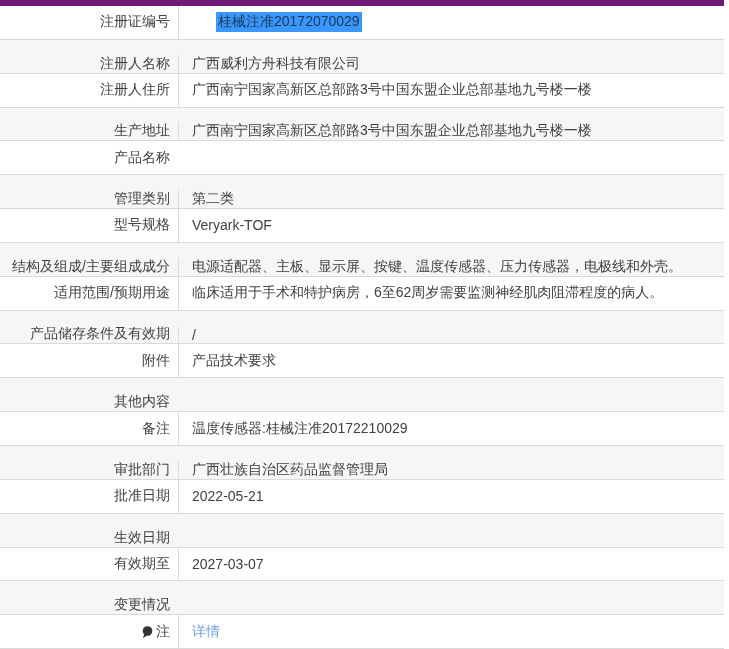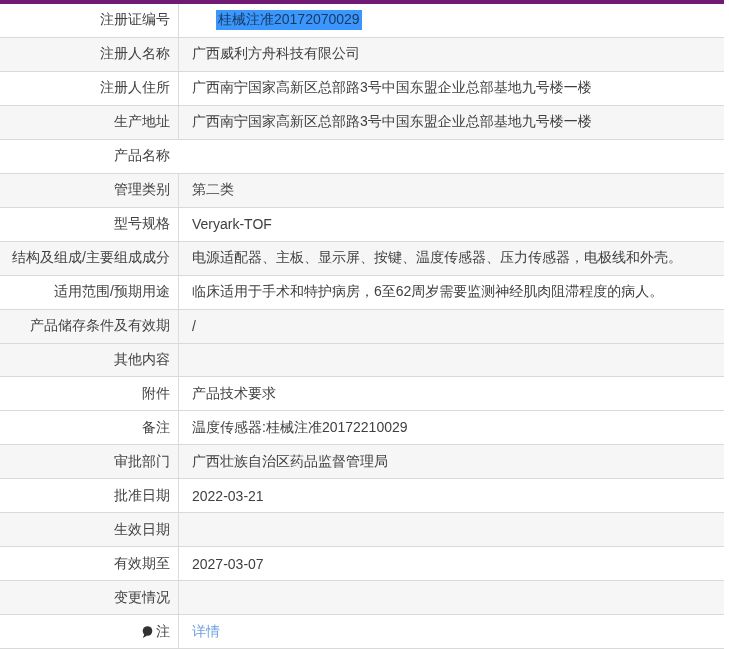--- a/index.html
+++ b/index.html
@@ -9,35 +9,36 @@
   }
   body {
     font-family: "Liberation Sans", "DejaVu Sans", sans-serif;
     font-size: 14px;
     color: #404040;
   }
   .reg-table {
     width: 724px;
     height: 649px;
     box-sizing: border-box;
-    border-top: 4px solid #701a75;
+    border-top: 6px solid #701a75;
     display: flex;
     flex-direction: column;
     background: #0369a1;
   }
   .row {
     flex: 1 1 0;
     display: flex;
     align-items: stretch;
     border-bottom: 1px solid #d9d9d9;
     box-sizing: border-box;
     background: #ffffff;
   }
   .row.alt {
     background: #f6f6f6;
+    align-items: flex-end;
   }
   .label-cell {
     width: 178px;
     box-sizing: border-box;
     display: flex;
     align-items: center;
     justify-content: flex-end;
     padding-right: 8px;
     white-space: nowrap;
   }
@@ -170,43 +171,43 @@
     <div class="row alt">
       <div class="label-cell">
 
         <span class="label-text">产品储存条件及有效期</span>
       </div>
       <div class="value-cell">
         <span class="value-text">/</span>
       </div>
     </div>
 
+    <div class="row">
+      <div class="label-cell">
+
+        <span class="label-text">附件</span>
+      </div>
+      <div class="value-cell">
+        <span class="value-text">产品技术要求</span>
+      </div>
+    </div>
+
     <div class="row alt">
       <div class="label-cell">
 
         <span class="label-text">其他内容</span>
       </div>
       <div class="value-cell">
         <span class="value-text"></span>
       </div>
     </div>
 
     <div class="row">
       <div class="label-cell">
 
-        <span class="label-text">附件</span>
-      </div>
-      <div class="value-cell">
-        <span class="value-text">产品技术要求</span>
-      </div>
-    </div>
-
-    <div class="row">
-      <div class="label-cell">
-
         <span class="label-text">备注</span>
       </div>
       <div class="value-cell">
         <span class="value-text">温度传感器:桂械注准20172210029</span>
       </div>
     </div>
 
     <div class="row alt">
       <div class="label-cell">
 
@@ -216,21 +217,21 @@
         <span class="value-text">广西壮族自治区药品监督管理局</span>
       </div>
     </div>
 
     <div class="row">
       <div class="label-cell">
 
         <span class="label-text">批准日期</span>
       </div>
       <div class="value-cell">
-        <span class="value-text">2022-03-21</span>
+        <span class="value-text">2022-05-21</span>
       </div>
     </div>
 
     <div class="row alt">
       <div class="label-cell">
 
         <span class="label-text">生效日期</span>
       </div>
       <div class="value-cell">
         <span class="value-text"></span>

